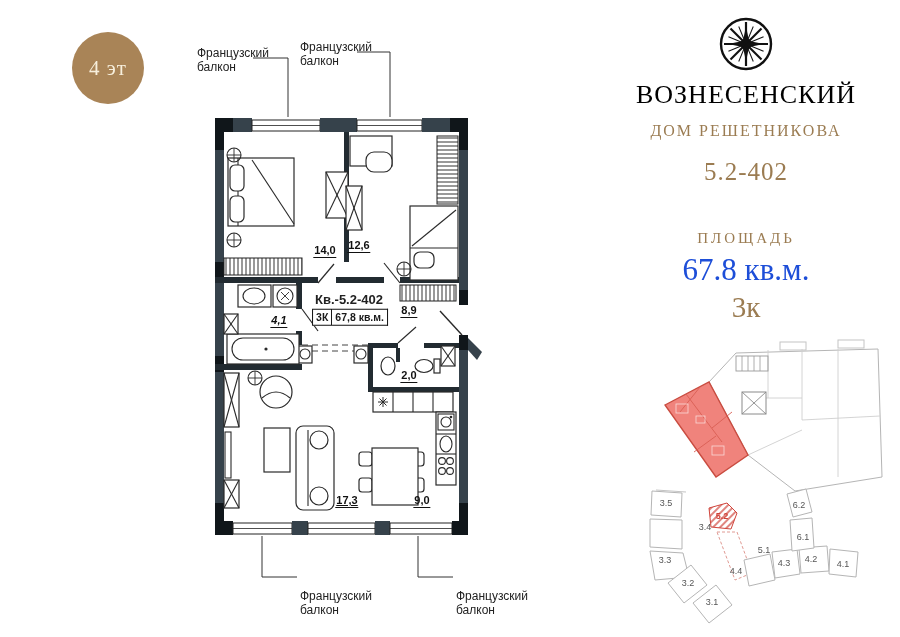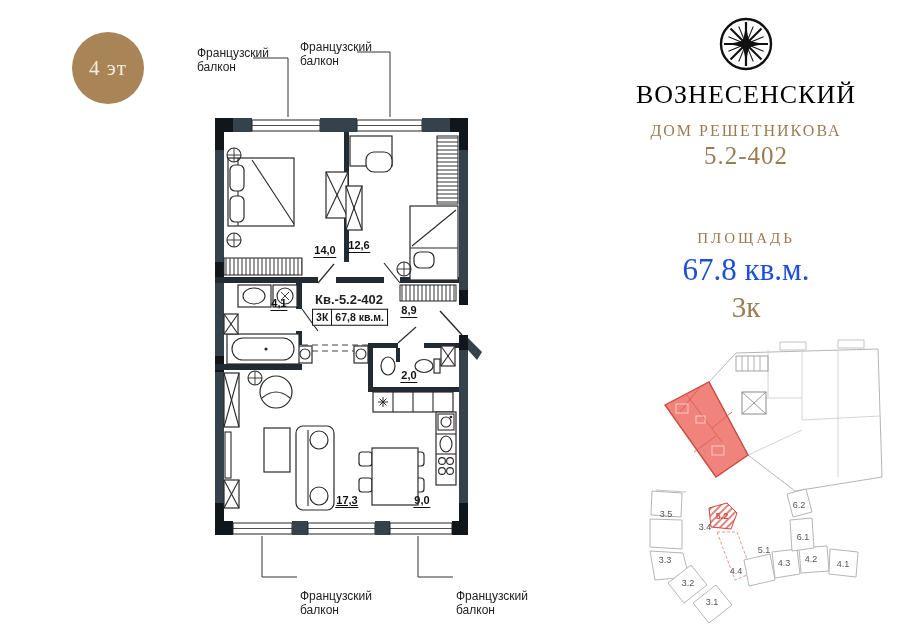--- a/index.html
+++ b/index.html
@@ -22,21 +22,21 @@
   .area-lbl{font:700 11px "Liberation Sans",sans-serif;color:#111;
             border-bottom:1.2px solid #111;padding:0 1px 1px;}
   .balcony{position:absolute;font:12px/1.18 "Liberation Sans",sans-serif;color:#222;}
   .badge-circle{position:absolute;left:72px;top:32px;width:72px;height:72px;border-radius:50%;
       background:var(--badge);display:flex;align-items:center;justify-content:center;
       font:21px "Liberation Serif",serif;color:#f7efdc;letter-spacing:1px;}
   .brand{position:absolute;left:600px;top:16px;width:292px;text-align:center;}
   .brand-name{font:26px "Liberation Serif",serif;color:#000000;letter-spacing:1px;margin-top:4px;}
   .brand-tagline{font:9.5px "Liberation Serif",serif;letter-spacing:3.2px;color:#1c1c1c;margin-top:4px;}
   .brand-house{font:16px "Liberation Serif",serif;letter-spacing:2px;color:var(--brown);margin-top:12px;}
-  .brand-unit{font:25px "Liberation Serif",serif;letter-spacing:1px;color:var(--brown);margin-top:2px;}
+  .brand-unit{font:25px "Liberation Serif",serif;letter-spacing:1px;color:var(--brown);margin-top:18px;}
   .area-block{position:absolute;left:600px;top:230px;width:292px;text-align:center;}
   .area-title{font:15px "Liberation Serif",serif;letter-spacing:3px;color:var(--brown);}
   .area-value{font:31px "Liberation Serif",serif;color:#1d4ed8;margin-top:5px;}
   .area-rooms{font:29px "Liberation Serif",serif;color:var(--brown);margin-top:3px;}
   .apt-label{font:600 13px "Liberation Sans",sans-serif;color:#222;}
   .apt-badges{position:absolute;transform:translate(-50%,-50%);display:flex;}
   .apt-badges span{border:1.6px solid #111;background:#fff;font:700 10.5px/1 "Liberation Sans",sans-serif;
       padding:2px 3px;}
   .apt-badges span+span{border-left:none;}
   .site-lbl{font:9px "Liberation Sans",sans-serif;color:#555;}
@@ -321,21 +321,21 @@
     <div>балкон</div>
   </div>
   <div class="balcony" style="left:456px;top:589px;">
     <div>Французский</div>
     <div>балкон</div>
   </div>
 
   <div class="lbl area-lbl" style="left:325px;top:251px;">14,0</div>
   <div class="lbl area-lbl" style="left:359px;top:246px;">12,6</div>
   <div class="lbl area-lbl" style="left:409px;top:311px;">8,9</div>
-  <div class="lbl area-lbl" style="left:279px;top:304px;">4,1</div>
+  <div class="lbl area-lbl" style="left:279px;top:321px;font-style:italic;">4,1</div>
   <div class="lbl area-lbl" style="left:409px;top:376px;">2,0</div>
   <div class="lbl area-lbl" style="left:347px;top:501px;text-decoration:underline;">17,3</div>
   <div class="lbl area-lbl" style="left:422px;top:501px;">9,0</div>
 
   <div class="lbl apt-label" style="left:349px;top:299px;">Кв.-5.2-402</div>
   <div class="apt-badges" style="left:350px;top:317px;">
     <span>3К</span>
     <span>67,8 кв.м.</span>
   </div>
 
@@ -364,21 +364,21 @@
     <div class="brand-house">ДОМ РЕШЕТНИКОВА</div>
     <div class="brand-unit">5.2-402</div>
   </div>
 
   <div class="area-block">
     <div class="area-title">ПЛОЩАДЬ</div>
     <div class="area-value">67.8 кв.м.</div>
     <div class="area-rooms">3к</div>
   </div>
 
-  <div class="lbl site-lbl" style="left:666px;top:503px;margin-top:11px;">3.5</div>
+  <div class="lbl site-lbl" style="left:666px;top:503px;">3.5</div>
   <div class="lbl site-lbl" style="left:705px;top:527px;">3.4</div>
   <div class="lbl site-lbl" style="left:665px;top:560px;">3.3</div>
   <div class="lbl site-lbl" style="left:688px;top:583px;">3.2</div>
   <div class="lbl site-lbl" style="left:712px;top:602px;">3.1</div>
   <div class="lbl site-lbl hl" style="left:722px;top:516px;">5.2</div>
   <div class="lbl site-lbl" style="left:764px;top:550px;">5.1</div>
   <div class="lbl site-lbl" style="left:720px;top:571px;margin-left:16px;">4.4</div>
   <div class="lbl site-lbl" style="left:784px;top:563px;">4.3</div>
   <div class="lbl site-lbl" style="left:811px;top:559px;">4.2</div>
   <div class="lbl site-lbl" style="left:843px;top:564px;">4.1</div>

